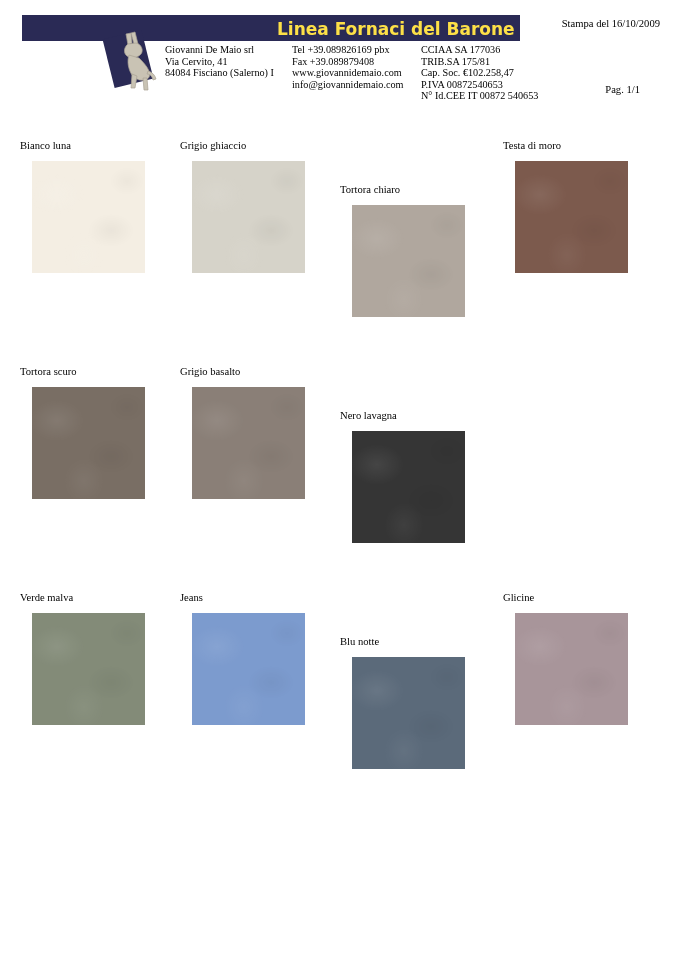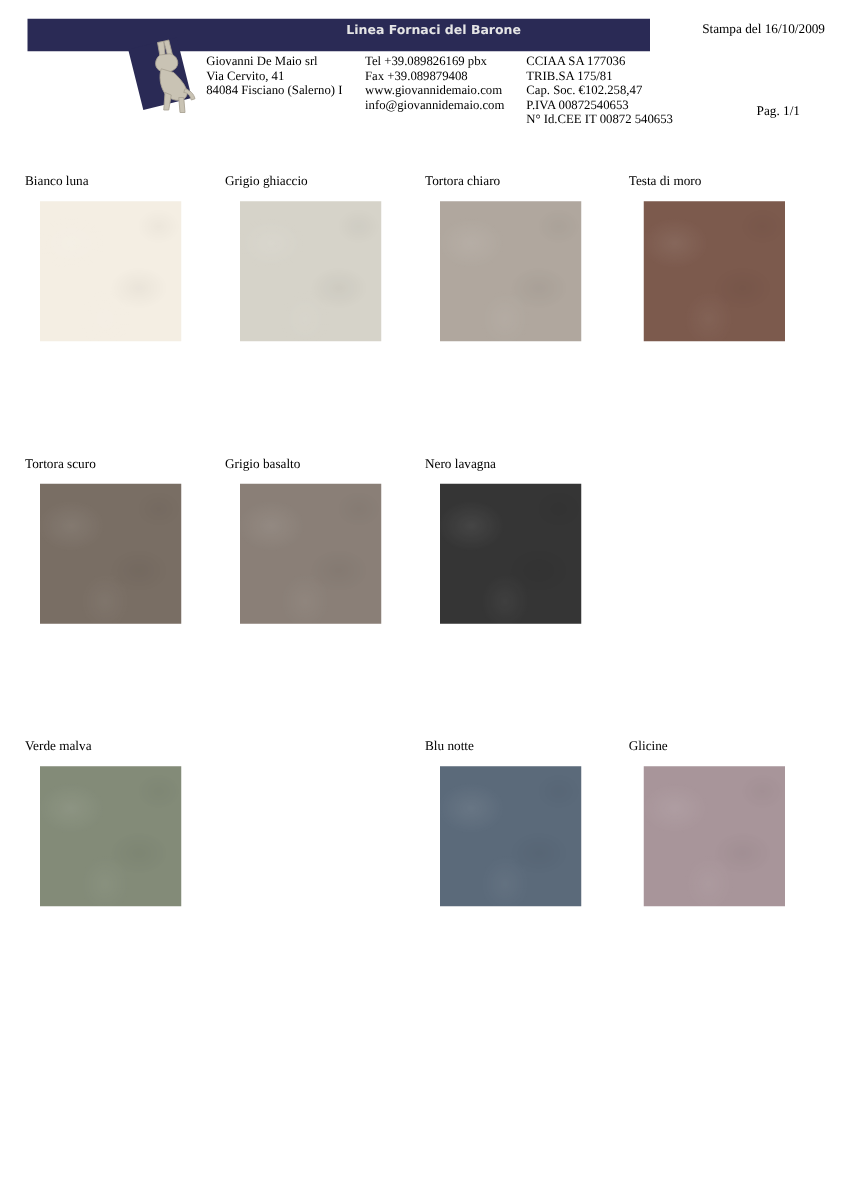--- a/index.html
+++ b/index.html
@@ -31,23 +31,23 @@
     font-family: "DejaVu Sans", sans-serif;
     font-size: 17.5px;
     font-weight: 600;
     letter-spacing: -0.4px;
     white-space: nowrap;
   }
 
   #line-title {
     position: absolute;
     left: 255px; top: 4px;
-    color: #e5e5e5;
+    color: #fde047;
     font-family: "DejaVu Sans", sans-serif;
-    font-size: 10px;
+    font-size: 17px;
     font-weight: 600;
     white-space: nowrap;
   }
 
   
   #logo-emblem {
     position: absolute;
     left: 104px; top: 28px;
     width: 58px; height: 66px;
   }
@@ -98,21 +98,21 @@
     position: relative;
     height: 226px;
   }
   .swatch-cell {
     position: absolute;
     top: 0;
     width: 120px;
   }
   .swatch-cell.c0 { left: 20px; }
   .swatch-cell.c1 { left: 180px; }
-  .swatch-cell.c2 { left: 340px; }
+  .swatch-cell.c2 { left: 340px; margin-top: 44px; }
   .swatch-cell.c3 { left: 503px; }
 
   .swatch-label {
     font-size: 10.6px;
     line-height: 12px;
     white-space: nowrap;
     margin-left: 0px;
     margin-bottom: 9px;
   }
   .swatch-chip {
@@ -230,20 +230,26 @@
         </div>
       </div>
     </div>
     <div class="swatch-row">
       <div class="swatch-cell c0">
         <div class="swatch-label">Verde malva</div>
         <div class="swatch-chip" style="background: rgb(131, 139, 120);">
           <div class="tex"></div>
         </div>
       </div>
+      <div class="swatch-cell c1">
+        <div class="swatch-label">Jeans</div>
+        <div class="swatch-chip" style="background: rgb(124, 155, 206);">
+          <div class="tex"></div>
+        </div>
+      </div>
       <div class="swatch-cell c2">
         <div class="swatch-label">Blu notte</div>
         <div class="swatch-chip" style="background: rgb(91, 106, 122);">
           <div class="tex"></div>
         </div>
       </div>
       <div class="swatch-cell c3">
         <div class="swatch-label">Glicine</div>
         <div class="swatch-chip" style="background: rgb(168, 149, 154);">
           <div class="tex"></div>

